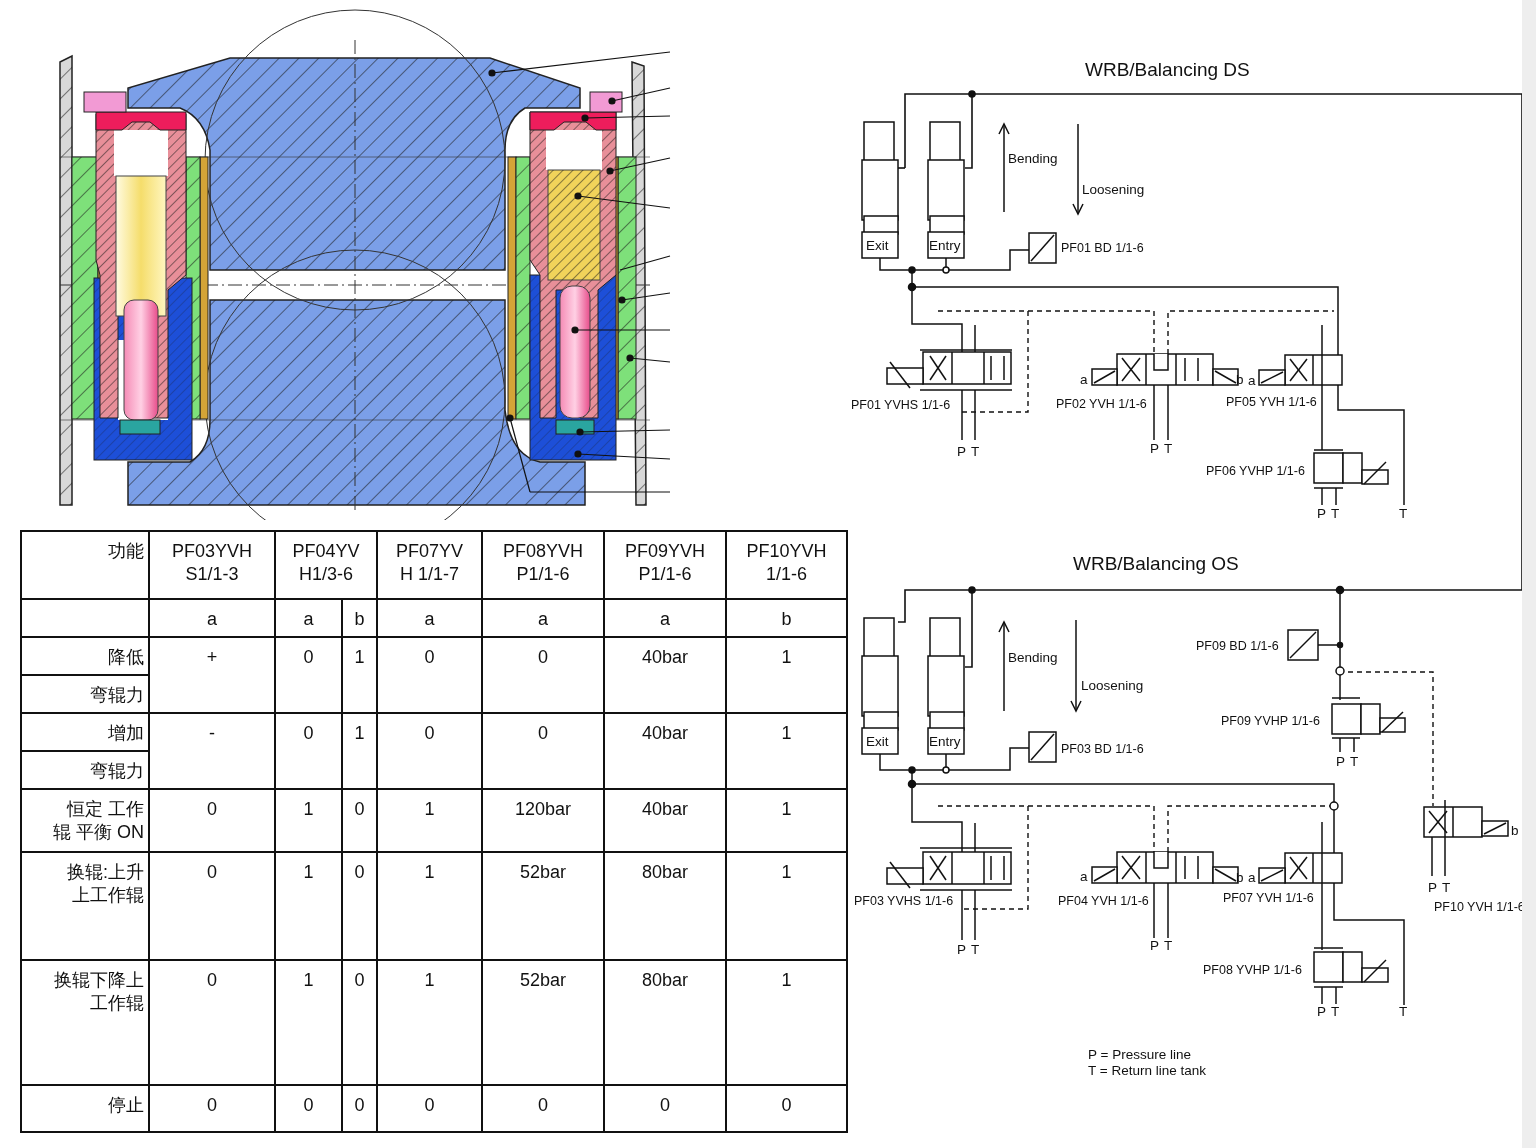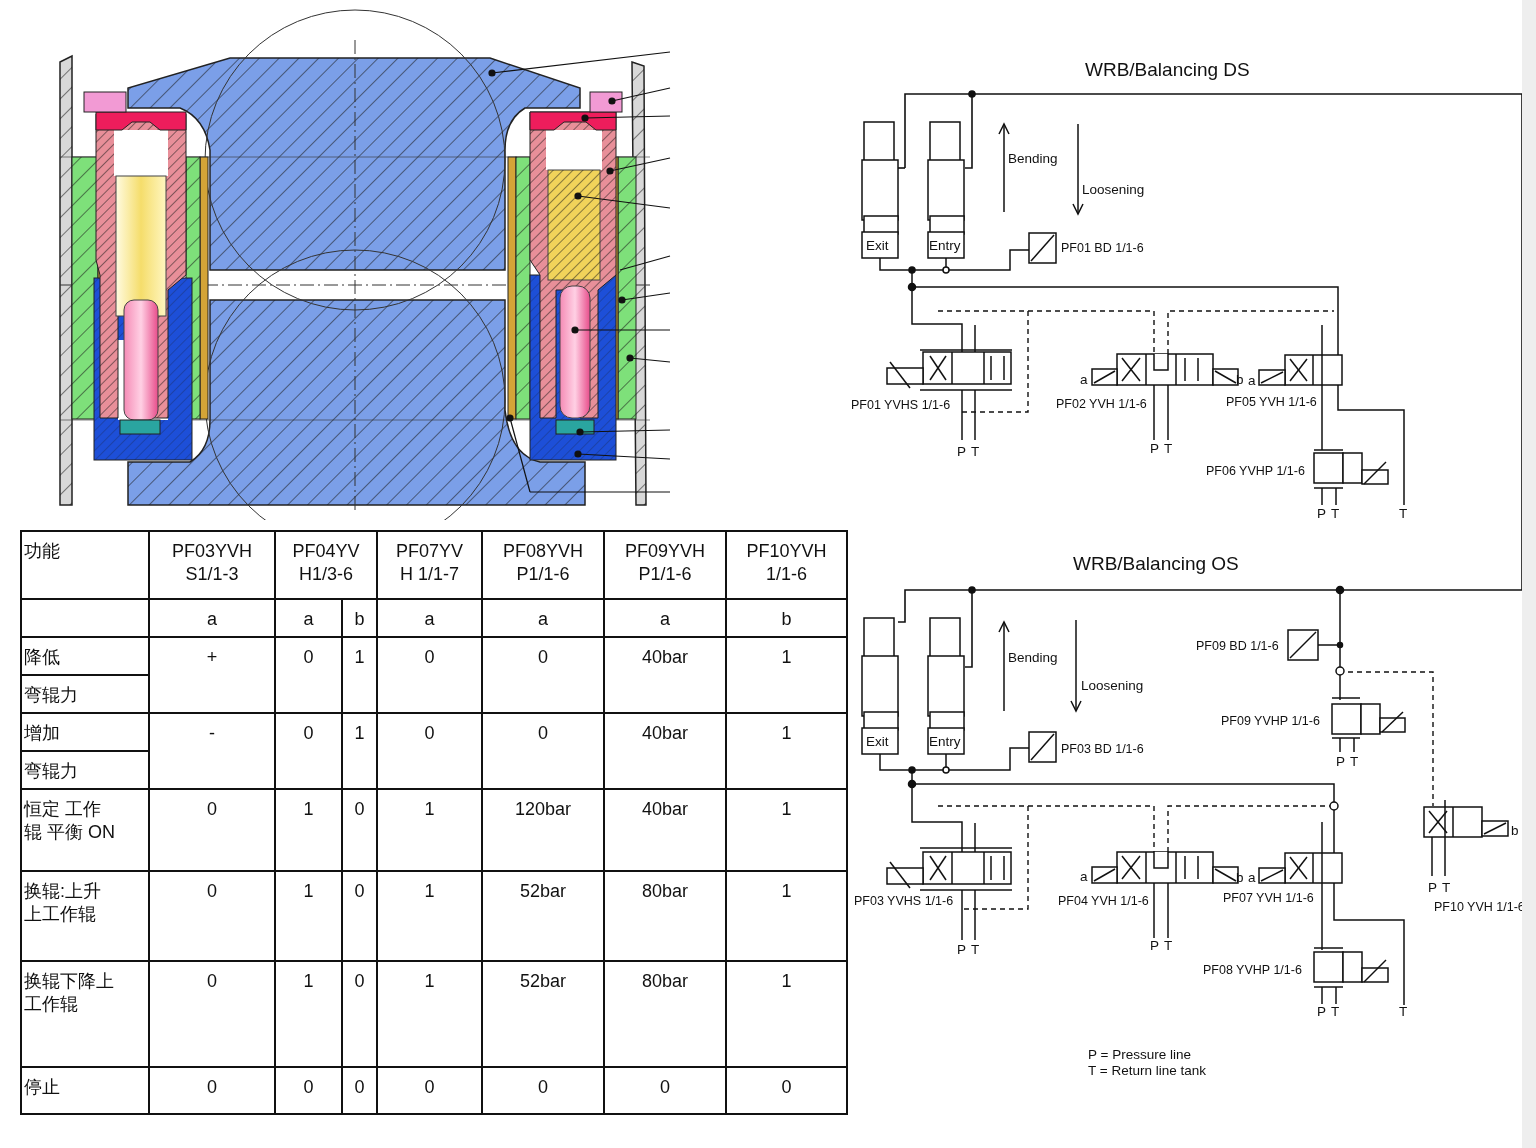--- a/index.html
+++ b/index.html
@@ -2,21 +2,21 @@
 <html><head>
 <meta charset="utf-8">
 <style>
   html,body{margin:0;padding:0;background:#ffffff;}
   body{width:1536px;height:1148px;position:relative;overflow:hidden;font-family:"Liberation Sans","DejaVu Sans",sans-serif;color:#111;}
   #drawing{position:absolute;left:0;top:0;width:700px;height:520px;}
   #schematic{position:absolute;left:840px;top:40px;width:696px;height:1060px;}
   .edge-strip{position:absolute;right:0;top:0;width:14px;height:1148px;background:#eeeeee;}
   table.func{position:absolute;left:20px;top:530px;border-collapse:collapse;font-size:18px;}
   table.func td{border:2px solid #111;vertical-align:top;text-align:center;padding:8px 4px 0 4px;line-height:23px;}
-  table.func td.lbl{text-align:left;padding-left:2px;}
+  table.func td.lbl{text-align:right;padding-left:14px;}
   .sch-text{font-family:"Liberation Sans","DejaVu Sans",sans-serif;fill:#111;}
   .title{font-size:19px;}
   .lbl12{font-size:12.5px;}
   .lbl13{font-size:13.5px;}
 </style>
 </head>
 <body>
 
 <svg id="drawing" viewBox="0 0 700 520">
   <defs>
@@ -203,47 +203,47 @@
         <td rowspan="2">0</td>
         <td rowspan="2">1</td>
         <td rowspan="2">0</td>
         <td rowspan="2">0</td>
         <td rowspan="2">40bar</td>
         <td rowspan="2">1</td>
       </tr>
       <tr style="height:38px">
         <td class="lbl">弯辊力</td>
       </tr>
-      <tr style="height:82px">
+      <tr style="height:63px">
         <td class="lbl">
           <div>恒定 工作</div>
           <div>辊 平衡 ON</div>
         </td>
         <td>0</td>
         <td>1</td>
         <td>0</td>
         <td>1</td>
         <td>120bar</td>
         <td>40bar</td>
         <td>1</td>
       </tr>
-      <tr style="height:90px">
+      <tr style="height:108px">
         <td class="lbl">
           <div>换辊:上升</div>
           <div>上工作辊</div>
         </td>
         <td>0</td>
         <td>1</td>
         <td>0</td>
         <td>1</td>
         <td>52bar</td>
         <td>80bar</td>
         <td>1</td>
       </tr>
-      <tr style="height:106px">
+      <tr style="height:125px">
         <td class="lbl">
           <div>换辊下降上</div>
           <div>工作辊</div>
         </td>
         <td>0</td>
         <td>1</td>
         <td>0</td>
         <td>1</td>
         <td>52bar</td>
         <td>80bar</td>

